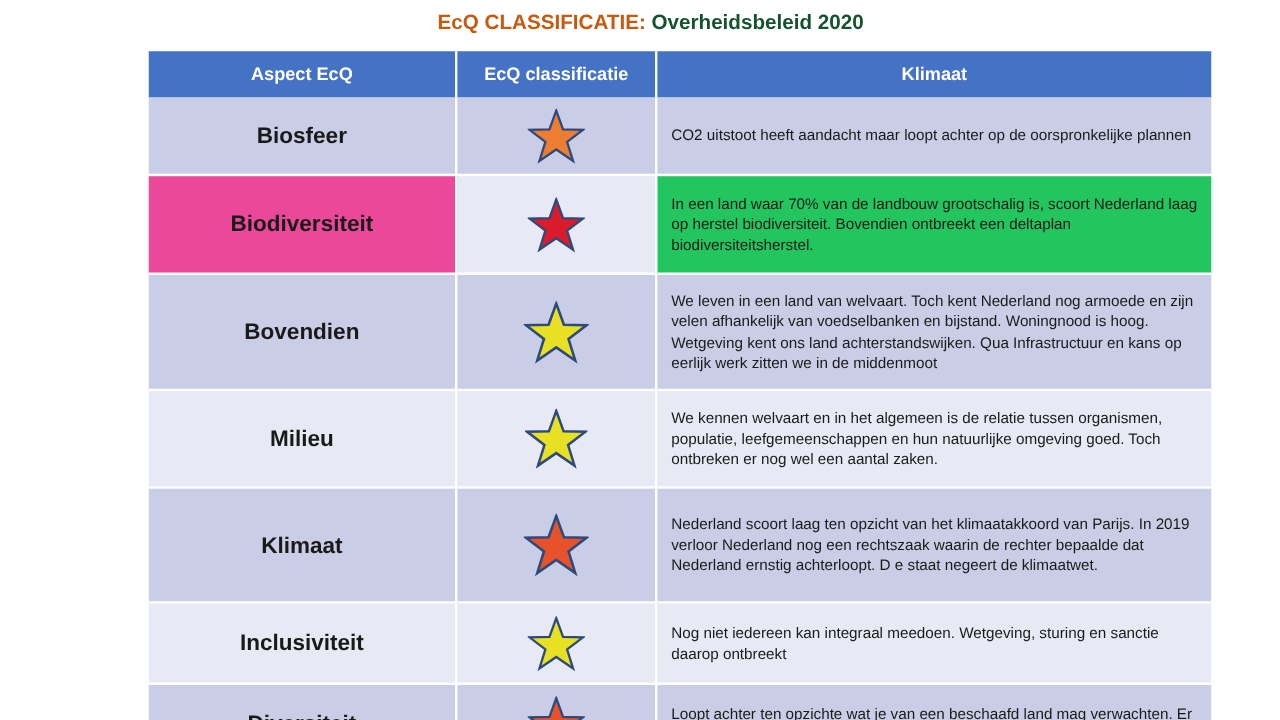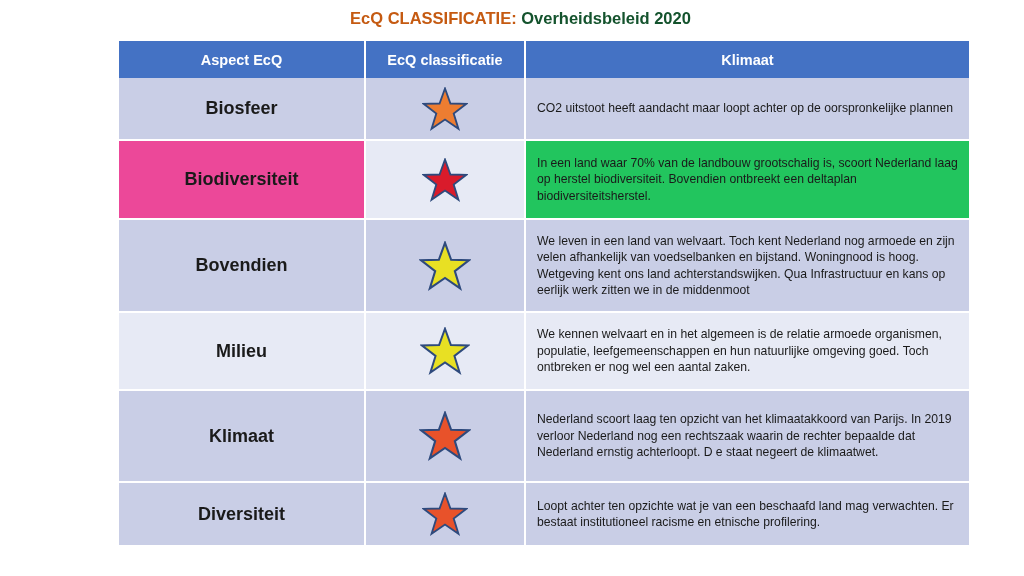--- a/index.html
+++ b/index.html
@@ -183,35 +183,46 @@
 
         <tr class="band-light h-4">
           <td class="aspect" style="background: rgb(231, 234, 245);">Milieu</td>
           <td class="classification" style="background: rgb(231, 234, 245);">
             <div class="star-cell-inner">
               <svg class="star" width="50" height="48" viewBox="0 0 100 95">
                 <polygon points="50,3 61.8,35.6 96.5,36.3 68.9,57.4 79.2,90.5 50,70.5 20.8,90.5 31.1,57.4 3.5,36.3 38.2,35.6" fill="#E8E023" stroke="#2E4A7D" stroke-width="4" stroke-linejoin="miter"></polygon>
               </svg>
             </div>
           </td>
-          <td class="duiding" style="background: rgb(231, 234, 245);">We kennen welvaart en in het algemeen is de  relatie armoede organismen, populatie, leefgemeenschappen en hun natuurlijke omgeving goed. Toch ontbreken er nog wel een aantal zaken.</td>
+          <td class="duiding" style="background: rgb(231, 234, 245);">We kennen welvaart en in het algemeen is de  relatie tussen organismen, populatie, leefgemeenschappen en hun natuurlijke omgeving goed. Toch ontbreken er nog wel een aantal zaken.</td>
         </tr>
 
         <tr class="band-dark h-5">
           <td class="aspect" style="background: rgb(201, 206, 230);">Klimaat</td>
           <td class="classification" style="background: rgb(201, 206, 230);">
             <div class="star-cell-inner">
               <svg class="star" width="52" height="50" viewBox="0 0 100 95">
                 <polygon points="50,3 61.8,35.6 96.5,36.3 68.9,57.4 79.2,90.5 50,70.5 20.8,90.5 31.1,57.4 3.5,36.3 38.2,35.6" fill="#E8522A" stroke="#2E4A7D" stroke-width="4" stroke-linejoin="miter"></polygon>
               </svg>
             </div>
           </td>
           <td class="duiding" style="background: rgb(201, 206, 230);"> Nederland scoort laag ten opzicht van het klimaatakkoord van Parijs. In 2019 verloor Nederland nog een rechtszaak waarin de rechter bepaalde dat Nederland ernstig achterloopt. D e staat negeert de klimaatwet.</td>
         </tr>
 
+        <tr class="band-light h-6">
+          <td class="aspect" style="background: rgb(231, 234, 245);">Inclusiviteit</td>
+          <td class="classification" style="background: rgb(231, 234, 245);">
+            <div class="star-cell-inner">
+              <svg class="star" width="46" height="44" viewBox="0 0 100 95">
+                <polygon points="50,3 61.8,35.6 96.5,36.3 68.9,57.4 79.2,90.5 50,70.5 20.8,90.5 31.1,57.4 3.5,36.3 38.2,35.6" fill="#E8E023" stroke="#2E4A7D" stroke-width="4" stroke-linejoin="miter"></polygon>
+              </svg>
+            </div>
+          </td>
+          <td class="duiding" style="background: rgb(231, 234, 245);">Nog niet iedereen kan integraal meedoen. Wetgeving, sturing en sanctie daarop ontbreekt</td>
+        </tr>
 
         <tr class="band-dark h-7">
           <td class="aspect" style="background: rgb(201, 206, 230);">Diversiteit</td>
           <td class="classification" style="background: rgb(201, 206, 230);">
             <div class="star-cell-inner">
               <svg class="star" width="46" height="44" viewBox="0 0 100 95">
                 <polygon points="50,3 61.8,35.6 96.5,36.3 68.9,57.4 79.2,90.5 50,70.5 20.8,90.5 31.1,57.4 3.5,36.3 38.2,35.6" fill="#E8522A" stroke="#2E4A7D" stroke-width="4" stroke-linejoin="miter"></polygon>
               </svg>
             </div>
           </td>

